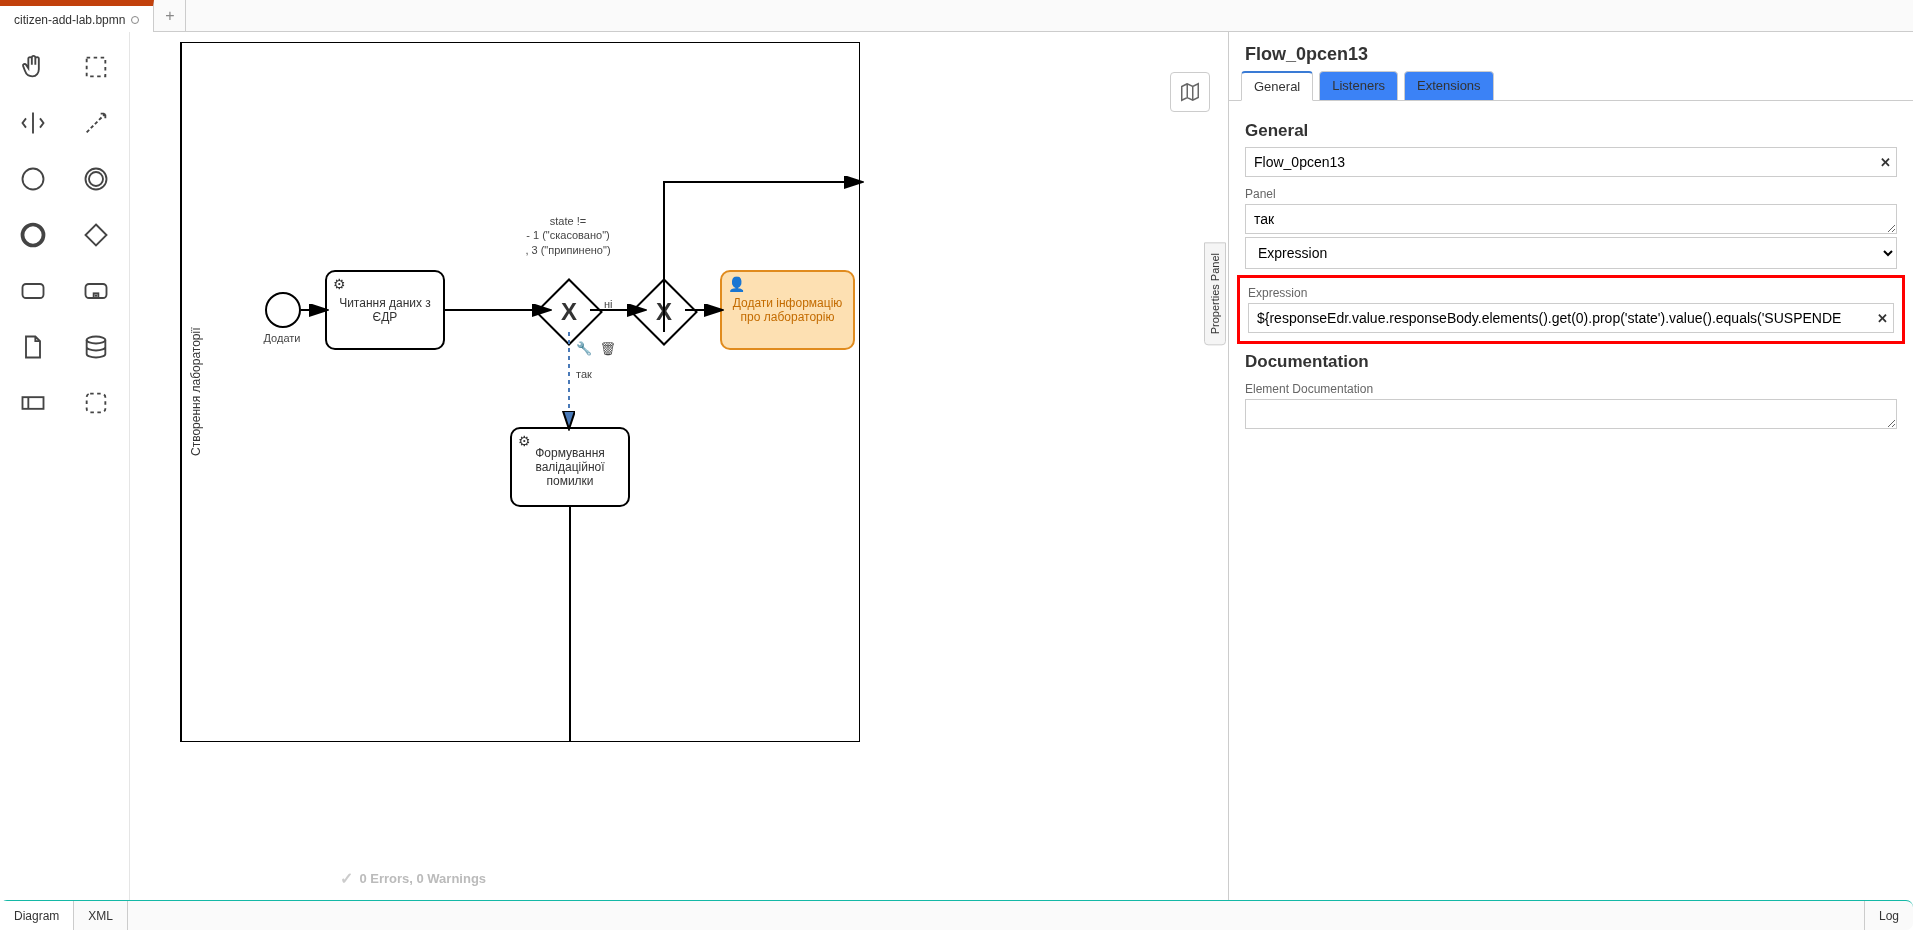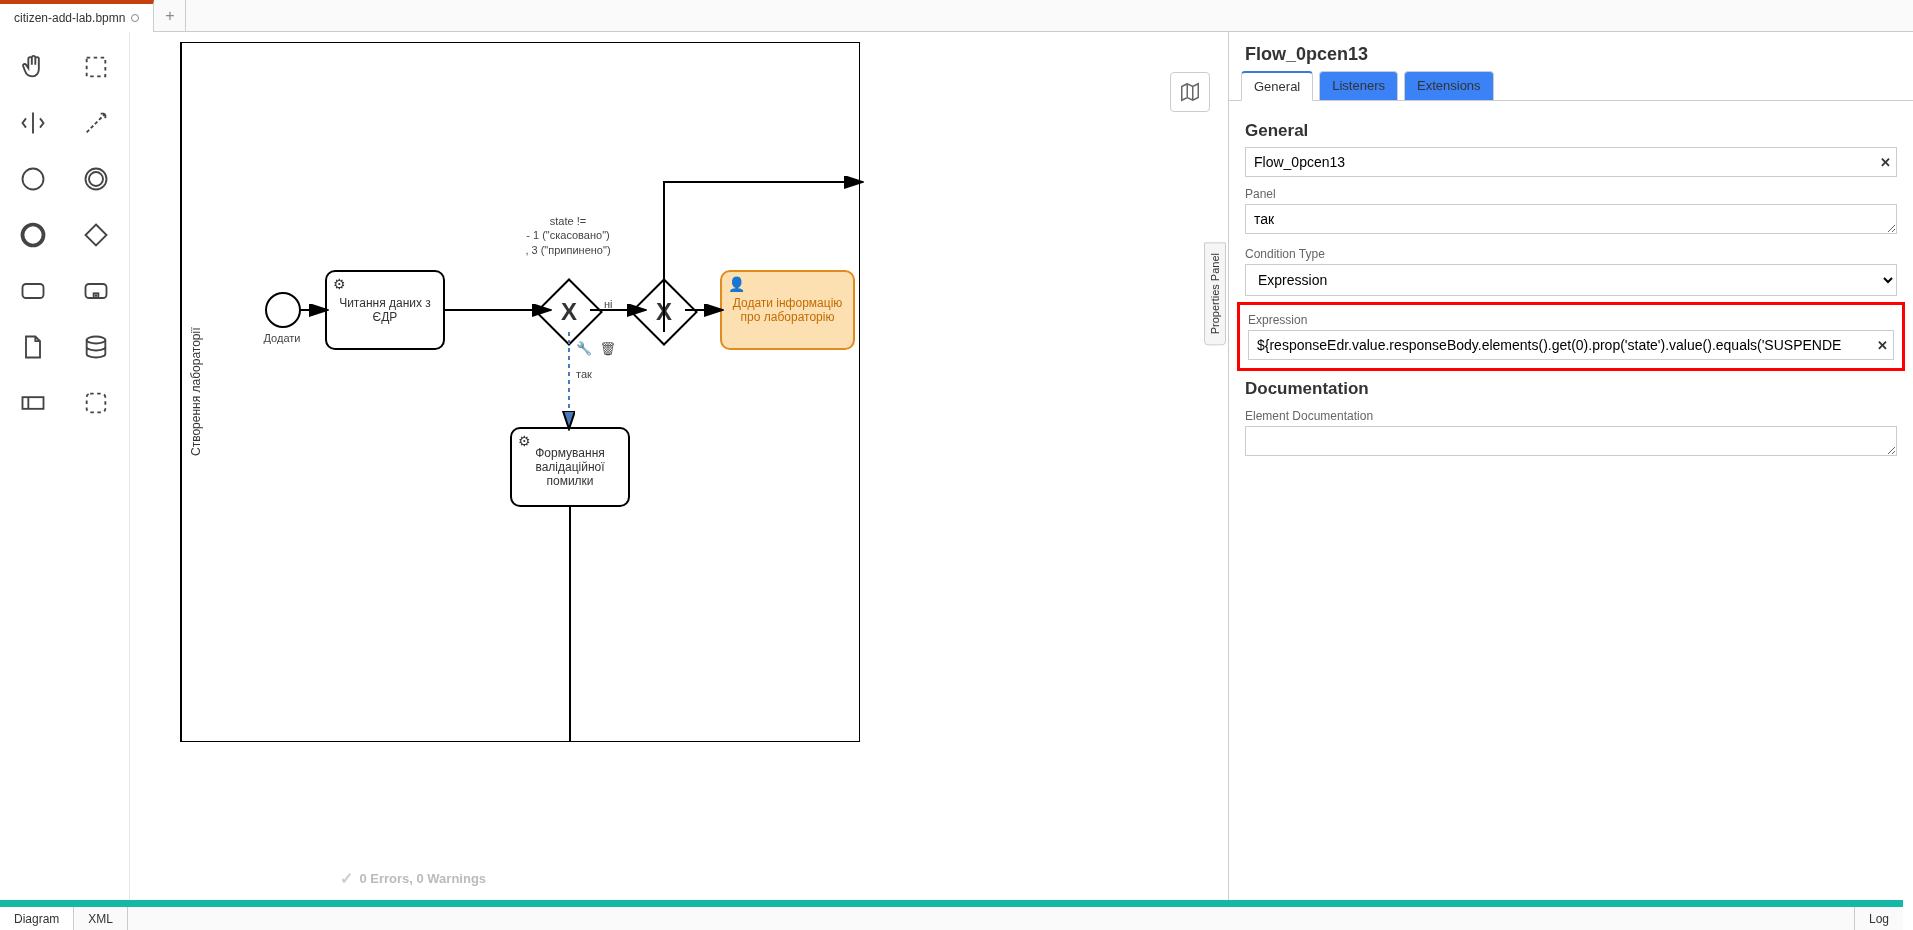--- a/index.html
+++ b/index.html
@@ -1,20 +1,20 @@
 <!DOCTYPE html>
 <html><head>
 <meta charset="utf-8">
 <style>
   * { box-sizing: border-box; margin: 0; padding: 0; }
   body { font-family: Arial, sans-serif; font-size: 13px; color: #333; background: #fff; width: 1913px; height: 930px; overflow: hidden; position: relative; }
 
   
   .tab-bar { height: 32px; border-bottom: 1px solid #ccc; display: flex; align-items: stretch; background: #fafafa; }
-  .tab { padding: 14px 14px; border-right: 1px solid #ccc; display: flex; align-items: center; gap: 6px; background: #fff; border-top: 4px solid #c2410c; cursor: pointer; font-size: 12px; }
+  .tab { padding: 14px 14px; border-right: 1px solid #ccc; display: flex; align-items: center; gap: 6px; background: #fff; border-top: 6px solid #c2410c; cursor: pointer; font-size: 12px; }
   .tab .dirty { width: 8px; height: 8px; border: 1px solid #888; border-radius: 50%; }
   .tab-add { width: 32px; display: flex; align-items: center; justify-content: center; color: #888; cursor: pointer; border-right: 1px solid #ccc; font-size: 16px; }
 
   
   .main { display: flex; height: calc(100% - 32px - 30px); }
   .palette { width: 130px; border-right: 1px solid #e5e5e5; padding: 12px 6px; }
   .palette-grid { display: grid; grid-template-columns: 1fr 1fr; gap: 10px; justify-items: center; }
   .palette-item { width: 46px; height: 46px; display: flex; align-items: center; justify-content: center; cursor: pointer; }
   .palette-item svg { stroke: #444; }
 
@@ -55,21 +55,21 @@
   .group-title { font-size: 17px; font-weight: bold; margin: 8px 0 6px; }
   .field-label { font-size: 12px; color: #666; margin-top: 10px; margin-bottom: 3px; }
   .field-row { position: relative; }
   .field-input { width: 100%; padding: 6px 26px 6px 8px; border: 1px solid #ccc; font-size: 14px; font-family: inherit; }
   .field-textarea { width: 100%; padding: 6px 8px; border: 1px solid #ccc; font-size: 14px; font-family: inherit; resize: both; min-height: 28px; }
   .field-select { width: 100%; padding: 6px 8px; border: 1px solid #ccc; font-size: 14px; font-family: inherit; background: #fff; }
   .clear-btn { position: absolute; right: 6px; top: 50%; transform: translateY(-50%); cursor: pointer; font-size: 13px; color: #333; font-weight: bold; }
   .highlighted { border: 3px solid #ff0000; padding: 8px; margin: 6px -8px; }
 
   
-  .bottom-bar { position: absolute; bottom: 0; left: 0; right: 10px; height: 30px; border-top: 7px solid #14b8a6; display: flex; align-items: stretch; background: #fafafa; }
+  .bottom-bar { position: absolute; bottom: 0; left: 0; right: 0; height: 30px; border-top: 1px solid #14b8a6; display: flex; align-items: stretch; background: #fafafa; border-radius: 7px; }
   .bottom-tab { padding: 6px 14px; border-right: 1px solid #ccc; cursor: pointer; font-size: 12px; display: flex; align-items: center; }
   .bottom-tab:first-child { background: #fff; }
   .bottom-log { margin-left: auto; padding: 6px 14px; border-left: 1px solid #ccc; cursor: pointer; font-size: 12px; display: flex; align-items: center; }
 </style>
 </head>
 <body>
 
 <div class="tab-bar">
   <div class="tab">
     <span>citizen-add-lab.bpmn</span>
@@ -255,21 +255,20 @@
 
       <div class="field-row">
         <input class="field-input" value="Flow_0pcen13" style="">
         <span class="clear-btn">✕</span>
       </div>
 
       <div class="field-label">Panel</div>
       <textarea class="field-textarea" rows="1" style="">так</textarea>
 
 
-      <div class="field-label">Condition Type</div>
       <select class="field-select">
         <option>Expression</option>
       </select>
 
       <div class="highlighted">
         <div class="field-label" style="margin-top:0">Expression</div>
         <div class="field-row">
           <input class="field-input" value="${responseEdr.value.responseBody.elements().get(0).prop('state').value().equals('SUSPENDE" style="">
           <span class="clear-btn">✕</span>
         </div>

